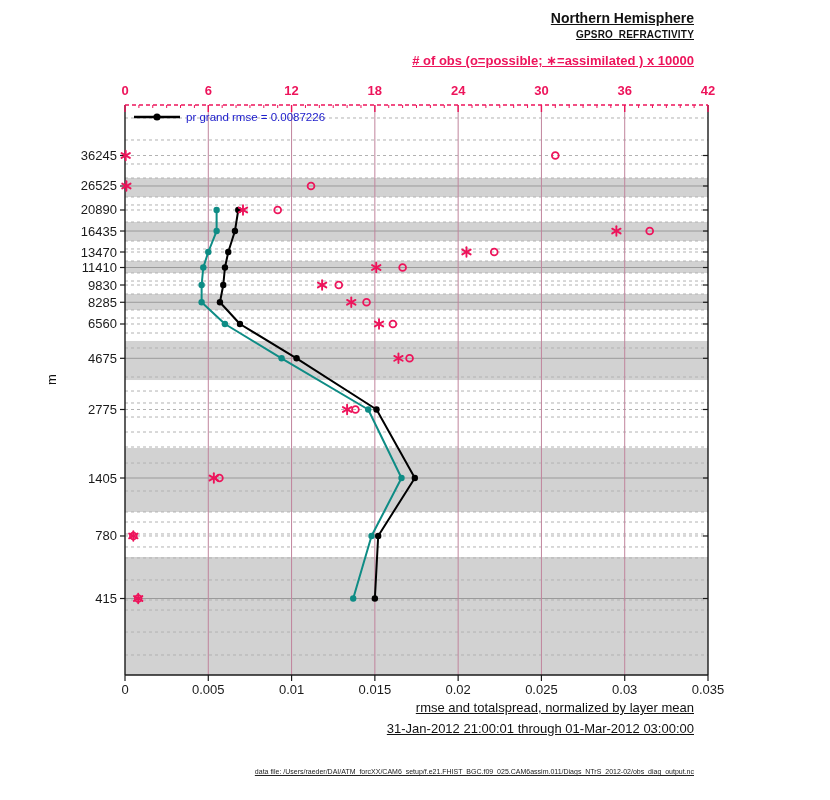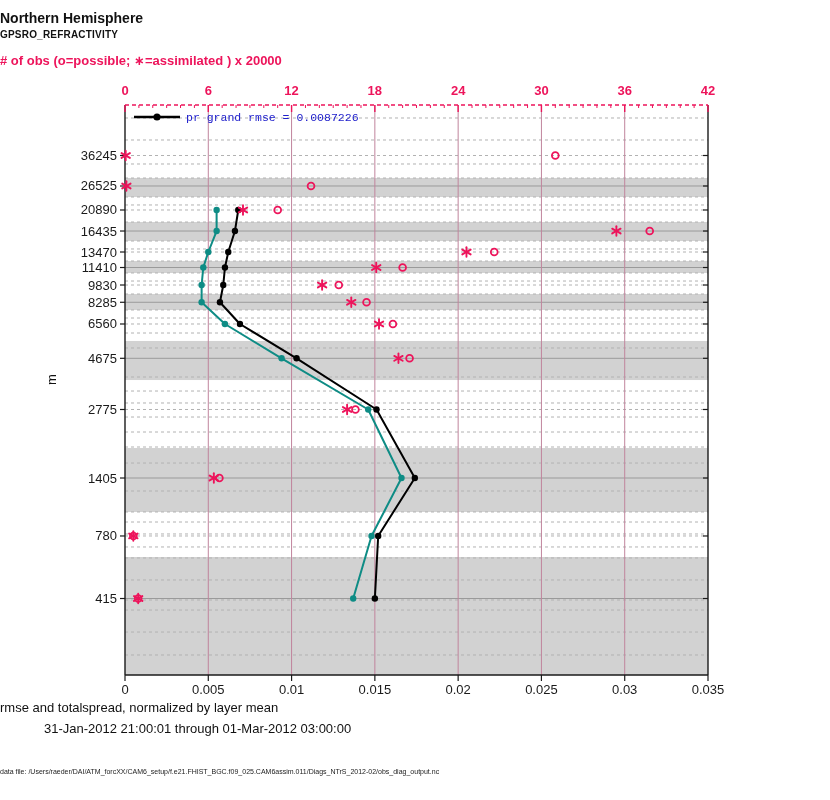--- a/index.html
+++ b/index.html
@@ -1,38 +1,38 @@
 <!DOCTYPE html>
 <html><head>
 <meta charset="utf-8">
 <style>
   html,body{margin:0;padding:0;background:#fff;}
   body{width:830px;height:800px;position:relative;overflow:hidden;
        font-family:"Liberation Sans","DejaVu Sans",sans-serif;color:#111;}
   .abs{position:absolute;}
-  .ctr{left:0;width:694px;text-align:left;}
+  .ctr{left:0;width:694px;text-align:right;text-decoration:underline;}
   #title1{top:10px;font-size:14px;font-weight:700;}
   #title2{top:29px;font-size:10px;font-weight:700;letter-spacing:.2px;}
   #toplabel{top:53px;font-size:13px;font-weight:700;}
   #xlabel{top:700px;font-size:13px;}
-  #xsub{top:721px;font-size:13px;padding-left:44px;}
+  #xsub{top:721px;font-size:13px;}
   #footer{top:768px;font-size:7px;color:#222;}
   #ylabel{left:46px;top:372px;font-size:13px;transform:rotate(-90deg);transform-origin:center;}
   #legend{left:134px;top:108px;}
   .lrow{display:flex;align-items:center;height:18px;}
   .lsw{width:46px;height:12px;margin-right:6px;flex:none;}
   .ltxt{font-size:11.5px;white-space:nowrap;}
   #plot{left:0;top:0;}
 </style>
 </head>
 <body>
 
 <div class="abs ctr" id="title1">Northern Hemisphere</div>
 <div class="abs ctr" id="title2">GPSRO_REFRACTIVITY</div>
-<div class="abs ctr" id="toplabel" style="color: rgb(237, 20, 91);"># of obs (o=possible; ∗=assimilated ) x 20000</div>
+<div class="abs ctr" id="toplabel" style="color: rgb(237, 20, 91);"># of obs (o=possible; ∗=assimilated ) x 10000</div>
 
 <svg id="plot" class="abs" width="830" height="760">
     <g>
       <rect x="125" y="178.017" width="583" height="18.980999999999998" fill="#d2d2d2"></rect>
       <rect x="125" y="222.02100000000002" width="583" height="18.980999999999998" fill="#d2d2d2"></rect>
       <rect x="125" y="261.009" width="583" height="11.970000000000011" fill="#d2d2d2"></rect>
       <rect x="125" y="294.012" width="583" height="15.959999999999983" fill="#d2d2d2"></rect>
       <rect x="125" y="340.98" width="583" height="39.045" fill="#d2d2d2"></rect>
       <rect x="125" y="448.026" width="583" height="63.95399999999998" fill="#d2d2d2"></rect>
       <rect x="125" y="557.01" width="583" height="117.98999999999998" fill="#d2d2d2"></rect>
@@ -334,20 +334,20 @@
       <circle cx="138.18690476190477" cy="598.5060000000001" r="3.4" fill="none" stroke="#ed145b" stroke-width="1.8"></circle>
     </g>
   </svg>
 
 <div class="abs" id="legend">
   <div class="lrow">
     <svg class="lsw" id="sw0">
         <line x1="0" x2="46" y1="6" y2="6" stroke="#000000" stroke-width="2.4"></line>
         <circle cx="23" cy="6" r="3.6" fill="#000000"></circle>
       </svg>
-    <span class="ltxt" style="color: rgb(32, 32, 204); font-family: Liberation Mono, monospace;">pr grand rmse = 0.0087226</span>
+    <span class="ltxt" style="color: rgb(32, 32, 204);">pr grand rmse = 0.0087226</span>
   </div>
 </div>
 
 <div class="abs" id="ylabel">m</div>
 <div class="abs ctr" id="xlabel">rmse and totalspread, normalized by layer mean</div>
 <div class="abs ctr" id="xsub">31-Jan-2012 21:00:01 through 01-Mar-2012 03:00:00</div>
 <div class="abs ctr" id="footer">data file: /Users/raeder/DAI/ATM_forcXX/CAM6_setup/f.e21.FHIST_BGC.f09_025.CAM6assim.011/Diags_NTrS_2012-02/obs_diag_output.nc</div>
 
 </body></html>

